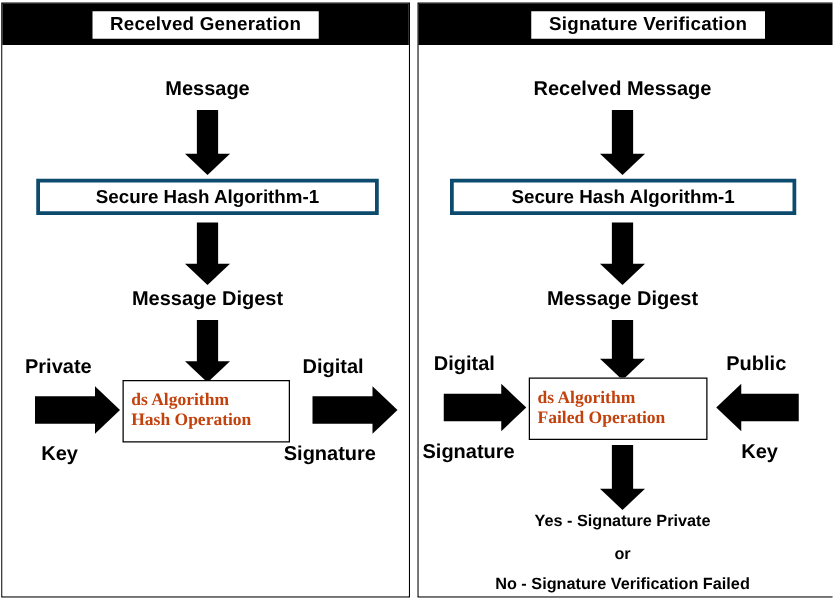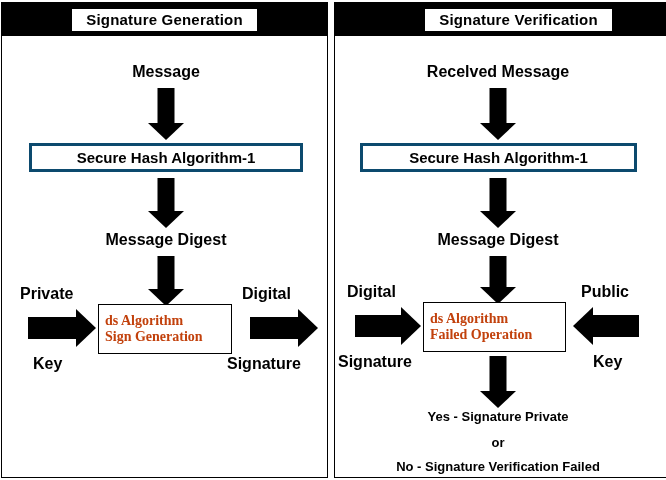--- a/index.html
+++ b/index.html
@@ -170,21 +170,21 @@
   }
 </style>
 </head>
 <body>
 
 <div id="root">
 
   <section id="panel-left" class="panel">
 
     <div class="titlebar">
-      <div class="title-label">Signature Generation</div>
+      <div class="title-label">Recelved Generation</div>
     </div>
 
     <div class="canvas">
 
       <div class="txt c t-16" style="left:164px; top:28px;">Message</div>
 
       <div class="arrow arrow-down" style="left:146px; top:52px; width:36px; height:52px;">
         <div class="shaft" style="width:17px; height:36px;"></div>
         <div class="head"></div>
       </div>
@@ -208,21 +208,21 @@
       <div class="txt t-16" style="left:18px; top:250px;">Private</div>
       <div class="txt t-16" style="left:31px; top:320px;">Key</div>
 
       <div class="arrow arrow-right" style="left:26px; top:273px; width:68px; height:38px;">
         <div class="shaft" style="width:50px; height:22px;"></div>
         <div class="head"></div>
       </div>
 
       <div class="algbox" style="left:96px; top:268px; width:134px; height:50px;">
         <div class="alg-line">ds Algorithm</div>
-        <div class="alg-line">Sign Generation</div>
+        <div class="alg-line">Hash Operation</div>
       </div>
 
       <div class="txt t-16" style="left:240px; top:250px;">Digital</div>
       <div class="txt t-16" style="left:225px; top:320px;">Signature</div>
 
       <div class="arrow arrow-right" style="left:248px; top:273px; width:68px; height:38px;">
         <div class="shaft" style="width:50px; height:22px;"></div>
         <div class="head"></div>
       </div>
 

